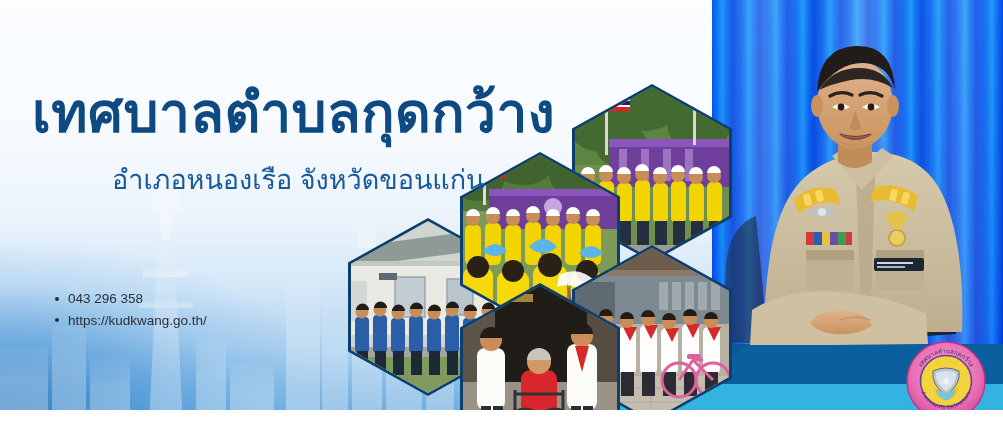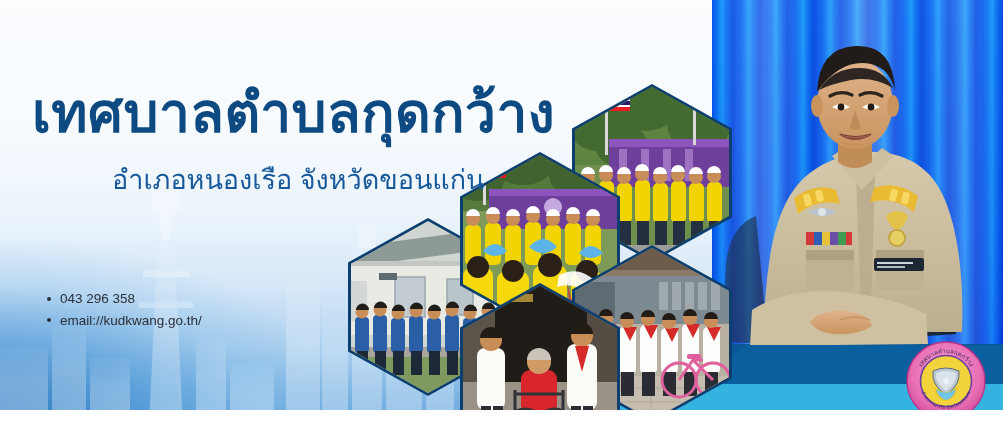--- a/index.html
+++ b/index.html
@@ -115,21 +115,21 @@
   .subtitle {
     position: absolute;
     left: 112px; top: 158px;
     font-size: 27px;
     font-weight: 400;
     color: #17599b;
     white-space: nowrap;
   }
   .contact {
     position: absolute;
-    left: 44px; top: 288px;
+    left: 52px; top: 288px;
     margin: 0;
     padding: 0 0 0 16px;
     list-style: none;
     color: #2a2f38;
     font-size: 13.5px;
     line-height: 21.5px;
   }
   .contact li { position: relative; white-space: nowrap; }
   .contact li::before {
     content: "";
@@ -676,21 +676,21 @@
   </div>
 
   <div class="title">เทศบาลตำบลกุดกว้าง</div>
   <div class="subtitle">อำเภอหนองเรือ จังหวัดขอนแก่น</div>
 
   <ul class="contact">
     <li>
       <span>043 296 358</span>
     </li>
     <li>
-      <span>email://kudkwang.go.th/</span>
+      <span>https://kudkwang.go.th/</span>
     </li>
   </ul>
 
   <svg class="seal" viewBox="0 0 80 80">
     <defs>
       <radialGradient id="sealring" cx="50%" cy="40%" r="62%">
         <stop offset="0%" stop-color="#f49fd0"></stop>
         <stop offset="70%" stop-color="#e86fb4"></stop>
         <stop offset="100%" stop-color="#d2479a"></stop>
       </radialGradient>

